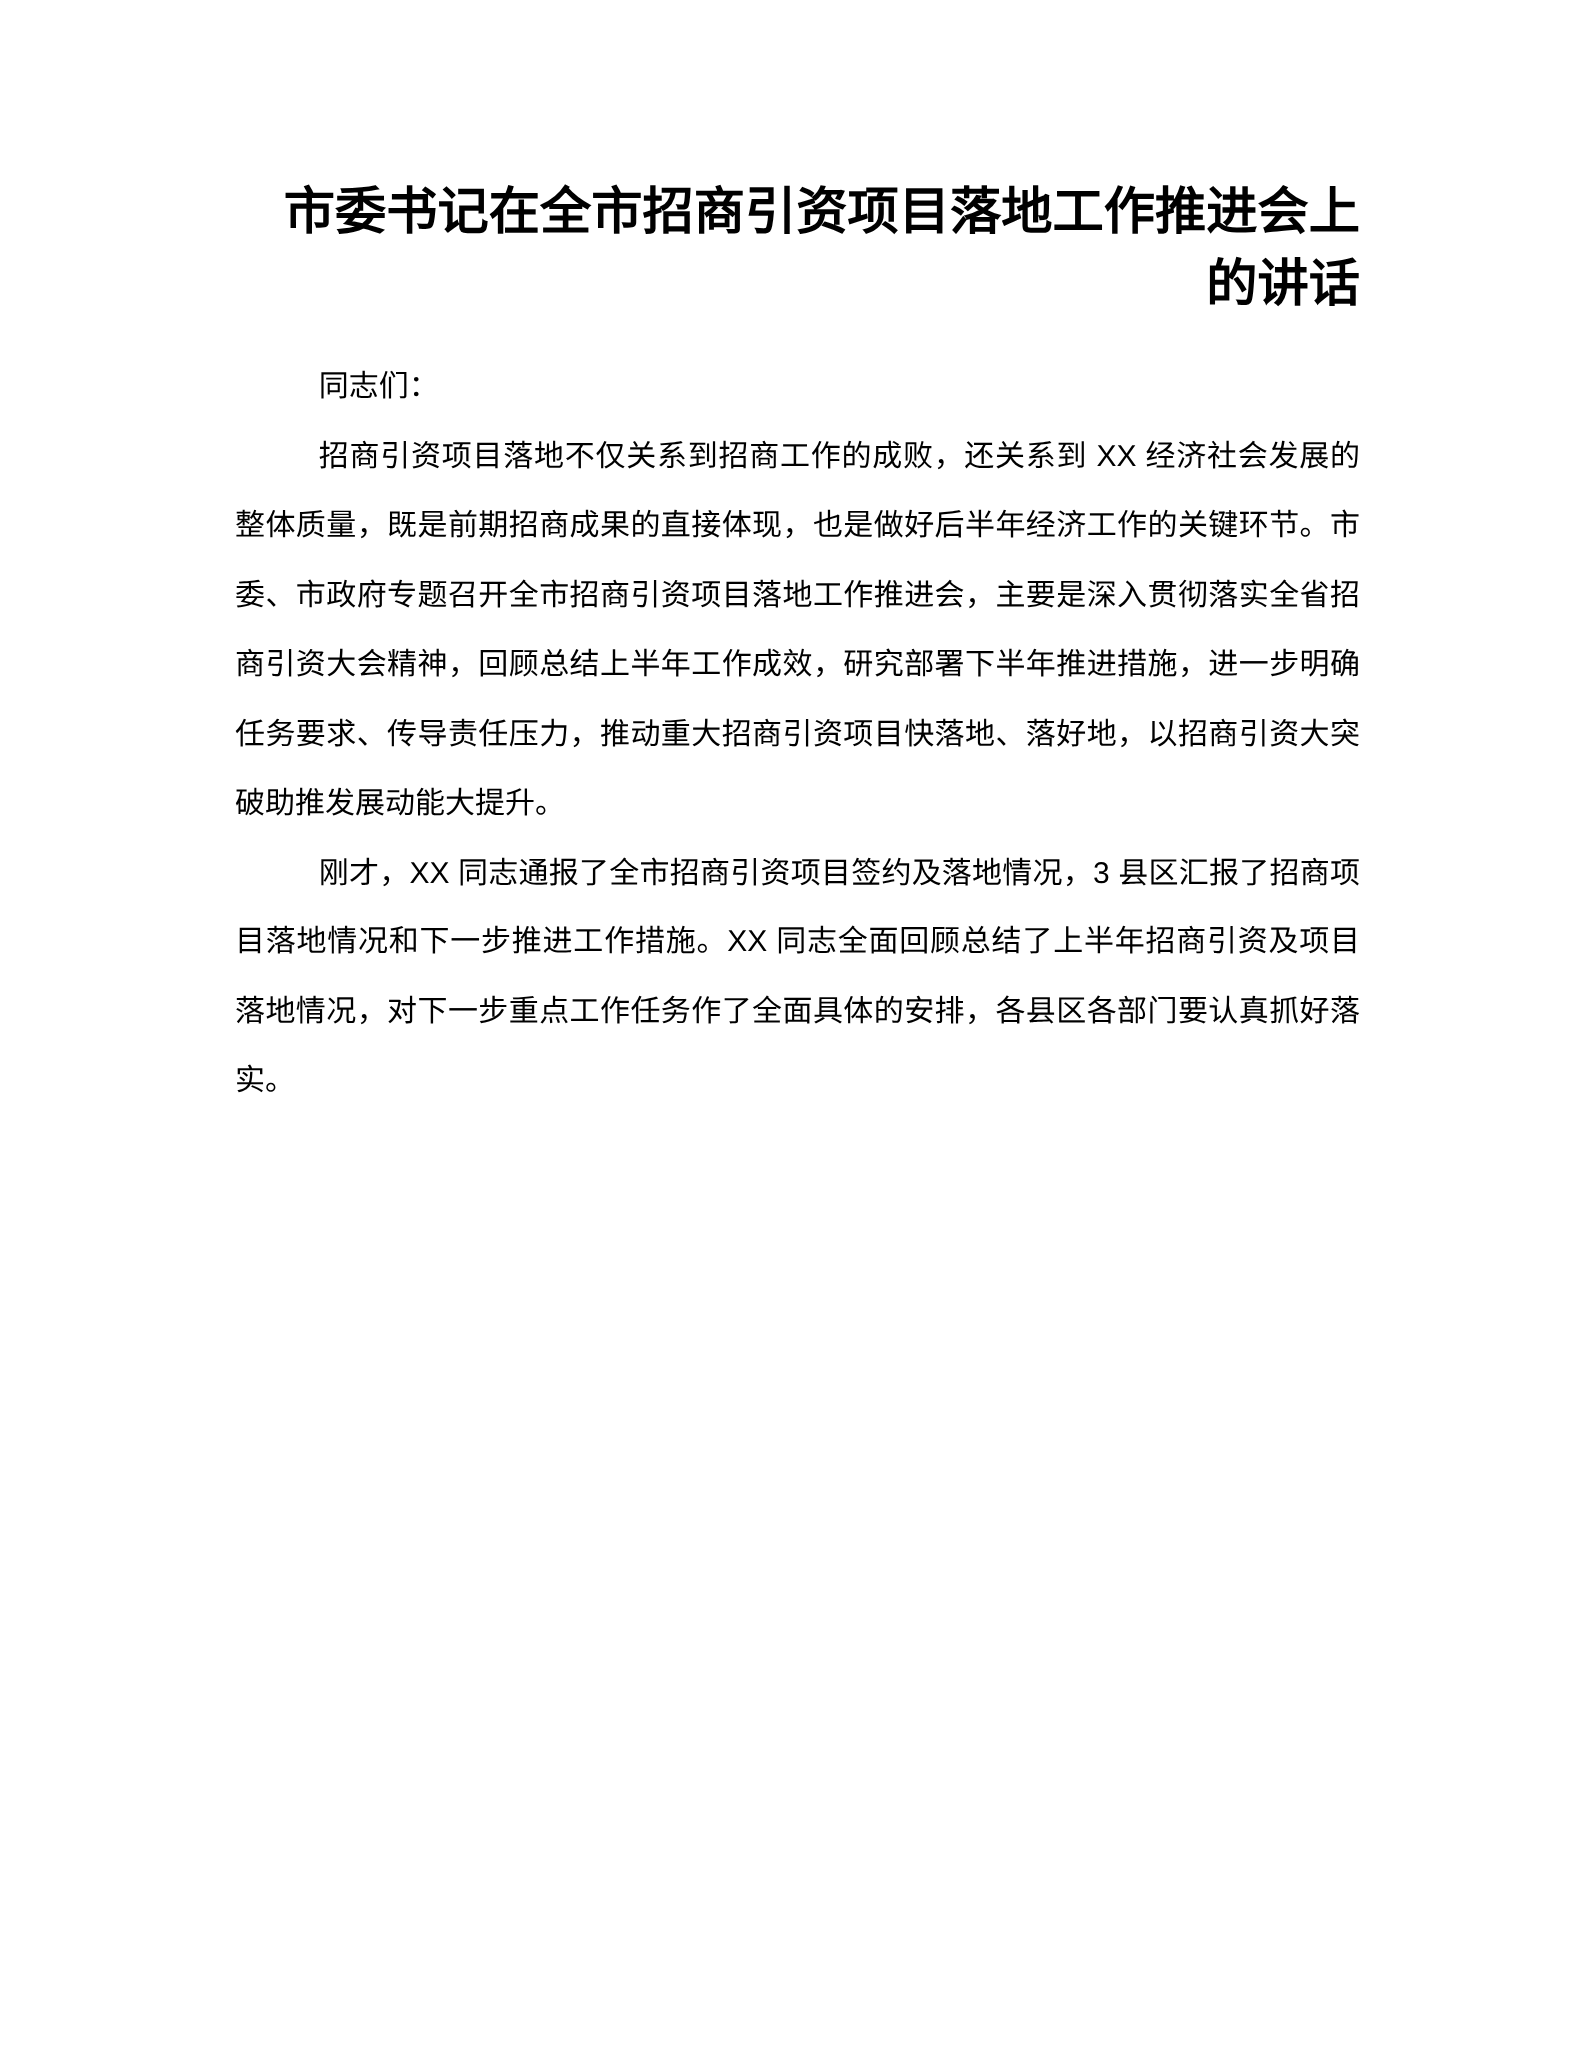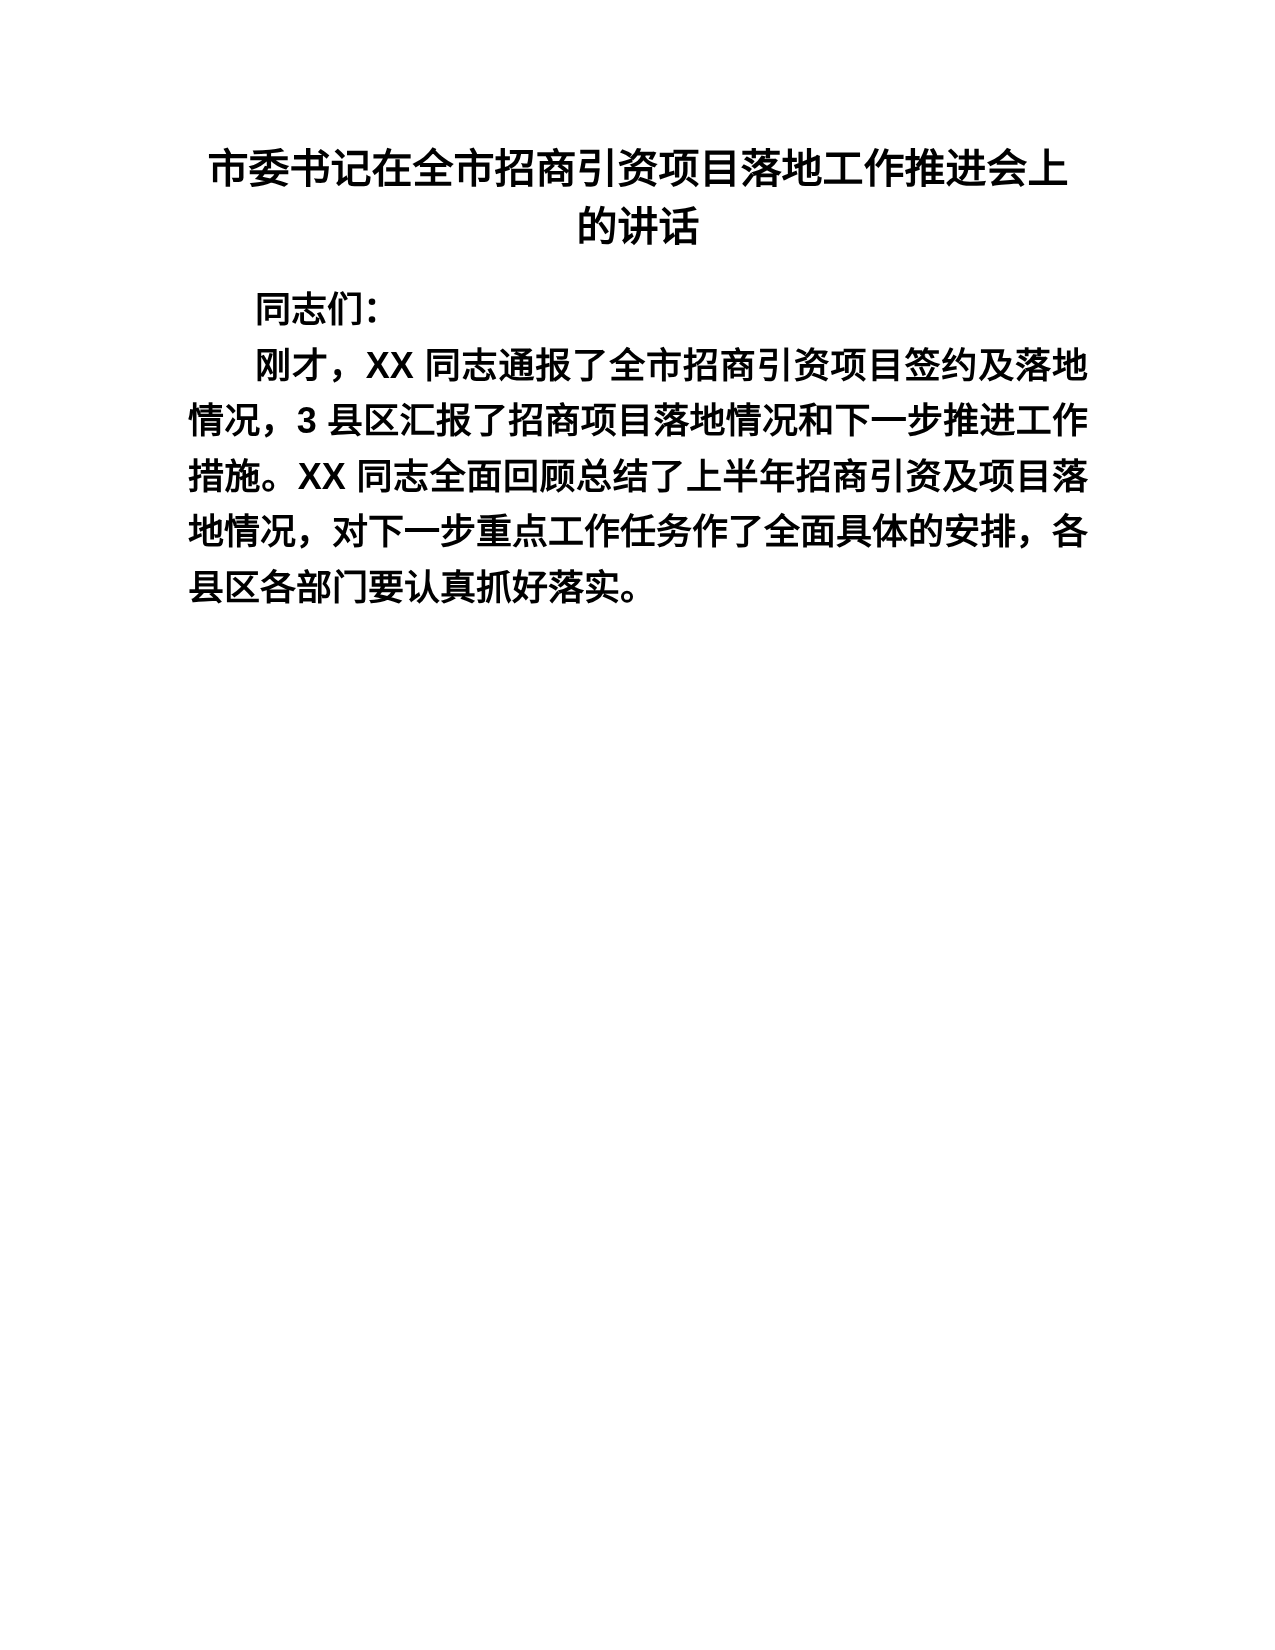--- a/index.html
+++ b/index.html
@@ -27,57 +27,58 @@
     left: 188px;
     top: 0;
     width: 900px;
   }
   .doc-title {
     margin: 0;
     padding: 0;
     font-size: 41px;
     font-weight: bold;
     line-height: 58px;
-    text-align: center;
+    text-align: right;
     letter-spacing: 0px;
     padding-top: 140px;
     word-break: break-all;
   }
   .body-block {
     margin-top: 26px;
   }
   p.para {
     margin: 0 0 0 0;
-    font-size: 36px;
+    font-size: 24px;
     line-height: 55.5px;
     text-align: justify;
     text-align-last: left;
     text-justify: inter-character;
     word-break: break-all;
     letter-spacing: 0px;
-    font-weight: bold;
+    font-weight: normal;
   }
   p.para + p.para {
     margin-top: 0px;
   }
   p.indent {
     text-indent: 67px;
   }
 </style>
 </head>
 <body>
 
 <div class="page">
   <div class="content">
 
     <h1 class="doc-title">市委书记在全市招商引资项目落地工作推进会上的讲话</h1>
 
     <div class="body-block">
 
       <p class="para indent">同志们：</p>
 
+      <p class="para indent">招商引资项目落地不仅关系到招商工作的成败，还关系到 XX 经济社会发展的整体质量，既是前期招商成果的直接体现，也是做好后半年经济工作的关键环节。市委、市政府专题召开全市招商引资项目落地工作推进会，主要是深入贯彻落实全省招商引资大会精神，回顾总结上半年工作成效，研究部署下半年推进措施，进一步明确任务要求、传导责任压力，推动重大招商引资项目快落地、落好地，以招商引资大突破助推发展动能大提升。</p>
 
       <p class="para indent">刚才，XX 同志通报了全市招商引资项目签约及落地情况，3 县区汇报了招商项目落地情况和下一步推进工作措施。XX 同志全面回顾总结了上半年招商引资及项目落地情况，对下一步重点工作任务作了全面具体的安排，各县区各部门要认真抓好落实。</p>
 
 
     </div>
   </div>
 </div>
 
 </body></html>

